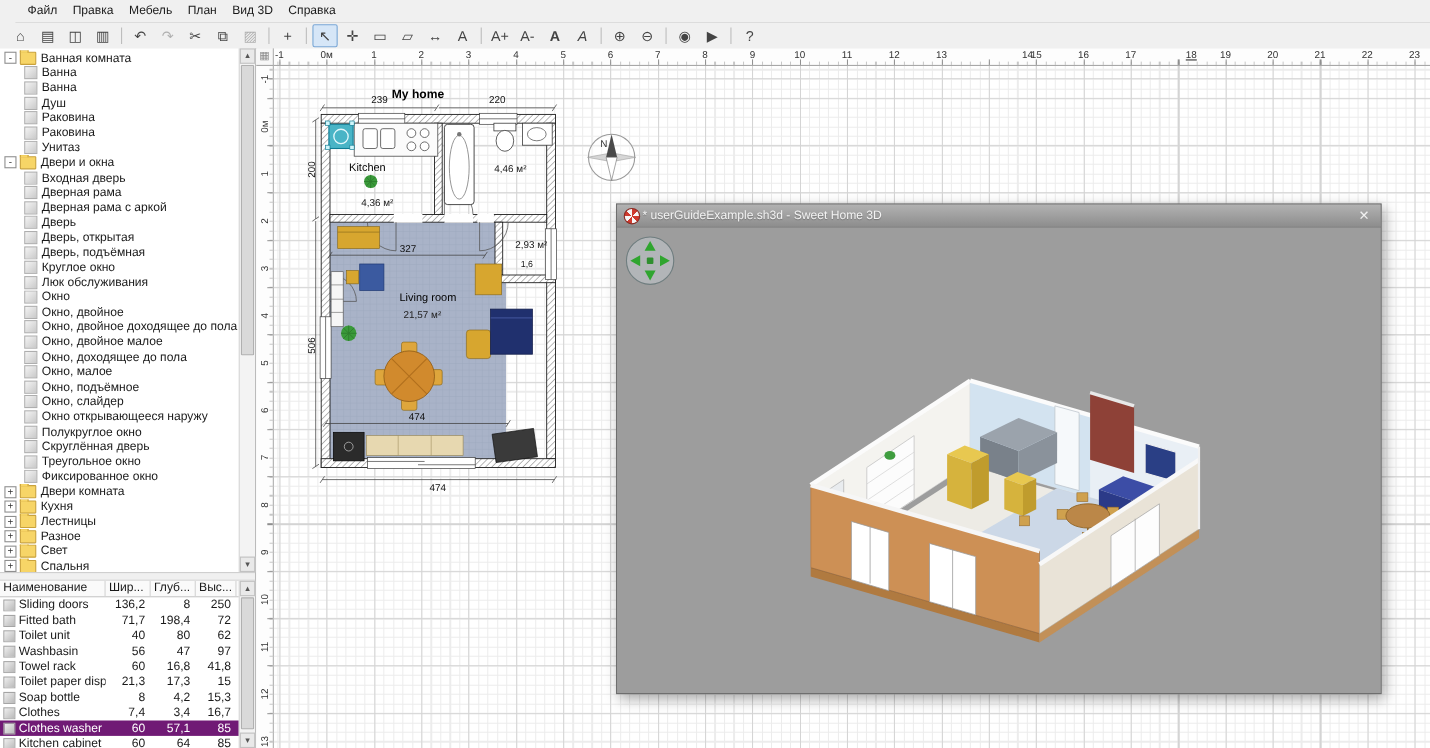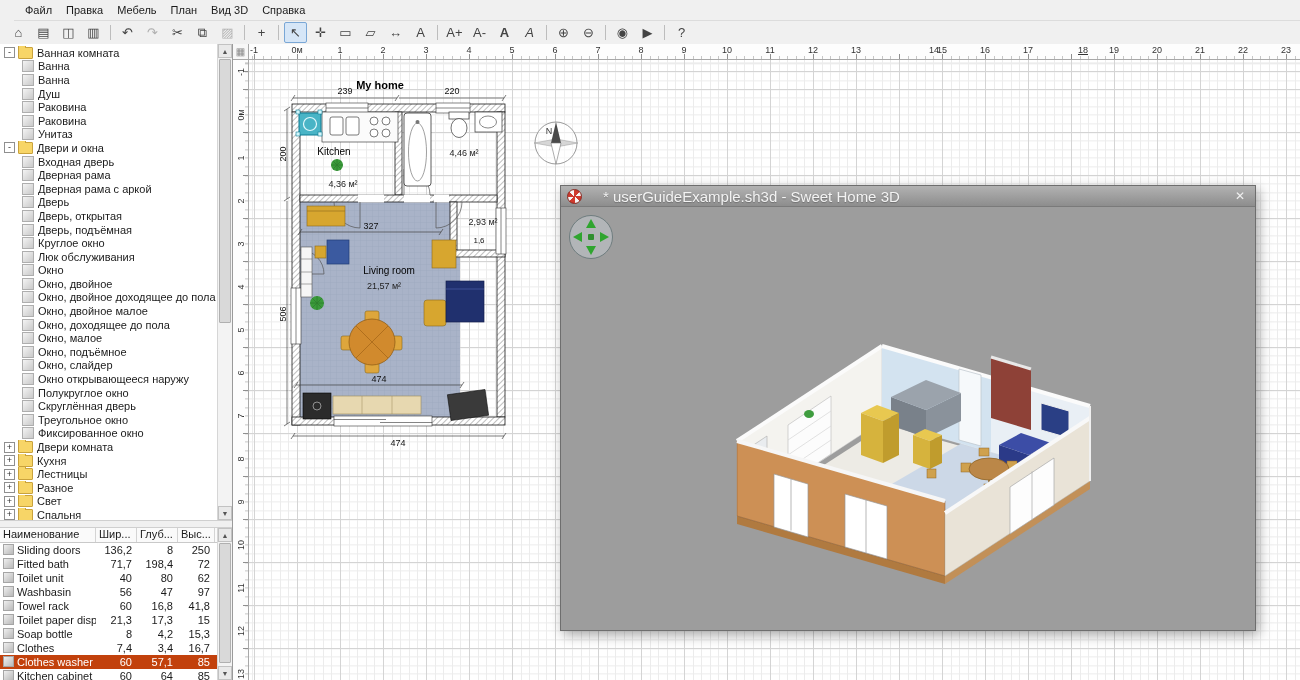--- a/index.html
+++ b/index.html
@@ -43,22 +43,22 @@
   .sb-thumb{position:absolute;left:1px;right:1px;background:#d9d9d9;border:1px solid #b0b0b0;border-radius:1px}
 
   #splitter{position:absolute;left:0;right:0;top:476px;height:8px;background:#f0f0f0;
             border-top:1px solid #cfcfcf;border-bottom:1px solid #cfcfcf;box-sizing:border-box}
 
   
   #furn-table{position:absolute;left:0;top:484px;width:218px;bottom:0;background:#fff;overflow:hidden}
   .ft-header{display:flex;height:14px;background:#fafafa;border-bottom:1px solid #c9c9c9}
   .ft-hcell{border-right:1px solid #d4d4d4;padding:0 3px;overflow:hidden;white-space:nowrap;box-sizing:border-box;font-size:11px}
   .ft-row{display:flex;height:14px;align-items:center}
-  .ft-row.selected{background:#c2410c;color:#fff}
-  .ft-name{width:96px;display:flex;align-items:flex-start;overflow:hidden;white-space:nowrap;box-sizing:border-box}
+  .ft-row.selected{background:#701a75;color:#fff}
+  .ft-name{width:96px;display:flex;align-items:flex-end;overflow:hidden;white-space:nowrap;box-sizing:border-box}
   .ft-icon{width:9px;height:9px;border:1px solid #a5a5a5;background:linear-gradient(135deg,#efefef,#b9b9b9);margin:0 3px;flex:none}
   .ft-num{text-align:right;padding-right:5px;overflow:hidden;white-space:nowrap;box-sizing:border-box}
   .w1{width:96px}.w2{width:41px}.w3{width:41px}.w4{width:37px}
 
   
   #plan-area{position:absolute;left:233px;top:44px;right:0;bottom:0;background:#fff}
   #ruler-corner{position:absolute;left:0;top:0;width:16px;height:16px;background:#f7f7f7;
                 border-right:1px solid #a8a8a8;border-bottom:1px solid #a8a8a8;box-sizing:border-box;
                 font-size:10px;line-height:15px;text-align:center;color:#8a8a8a}
   #h-ruler{position:absolute;left:16px;right:0;top:0;height:16px;background:#fdfdfd;border-bottom:1px solid #a8a8a8;box-sizing:border-box;
@@ -79,21 +79,21 @@
            background-position:5px 0,0 12px,5px 0,0 3.4px}
   #plan-svg{position:absolute;left:0;top:0}
 
   
   #win3d{position:absolute;left:560px;top:185px;width:696px;height:446px;background:#9d9d9d;
          border:1px solid #6e6e6e;box-shadow:3px 4px 12px rgba(0,0,0,.35);box-sizing:border-box;z-index:20}
   #win3d .titlebar{height:21px;background:linear-gradient(#b2b2b2,#8d8d8d);border-bottom:1px solid #7a7a7a;
          display:flex;align-items:center;padding:0 6px;box-sizing:border-box}
   .app-ico{width:13px;height:13px;border-radius:50%;border:1px solid #8a2a22;flex:none;
            background:conic-gradient(#cf3a2e 0 45deg,#f6f6f6 45deg 90deg,#cf3a2e 90deg 135deg,#f6f6f6 135deg 180deg,#cf3a2e 180deg 225deg,#f6f6f6 225deg 270deg,#cf3a2e 270deg 315deg,#f6f6f6 315deg)}
-  .win-title{flex:1;margin-left:21px;color:#f3f3f3;font-size:15px;white-space:nowrap;overflow:hidden;text-shadow:0 1px 1px rgba(0,0,0,.25)}
+  .win-title{flex:1;margin-left:2px;color:#f3f3f3;font-size:11px;white-space:nowrap;overflow:hidden;text-shadow:0 1px 1px rgba(0,0,0,.25)}
   .win-close{width:18px;text-align:center;color:#f0f0f0;font-size:12px;cursor:default}
   #win3d .content{position:absolute;left:0;top:21px;right:0;bottom:0;background:#9d9d9d;overflow:hidden}
 
   .nav{position:absolute;left:8px;top:8px;width:44px;height:44px;border-radius:50%;
        background:rgba(195,201,206,.55);border:1px solid #6f7d7f;box-sizing:border-box}
   .nav-arrow{position:absolute;width:0;height:0}
   .nav-up{left:16px;top:3px;border-left:5px solid transparent;border-right:5px solid transparent;border-bottom:9px solid #2fa52f}
   .nav-down{left:16px;bottom:3px;border-left:5px solid transparent;border-right:5px solid transparent;border-top:9px solid #2fa52f}
   .nav-left{top:16px;left:3px;border-top:5px solid transparent;border-bottom:5px solid transparent;border-right:9px solid #2fa52f}
   .nav-right{top:16px;right:3px;border-top:5px solid transparent;border-bottom:5px solid transparent;border-left:9px solid #2fa52f}

